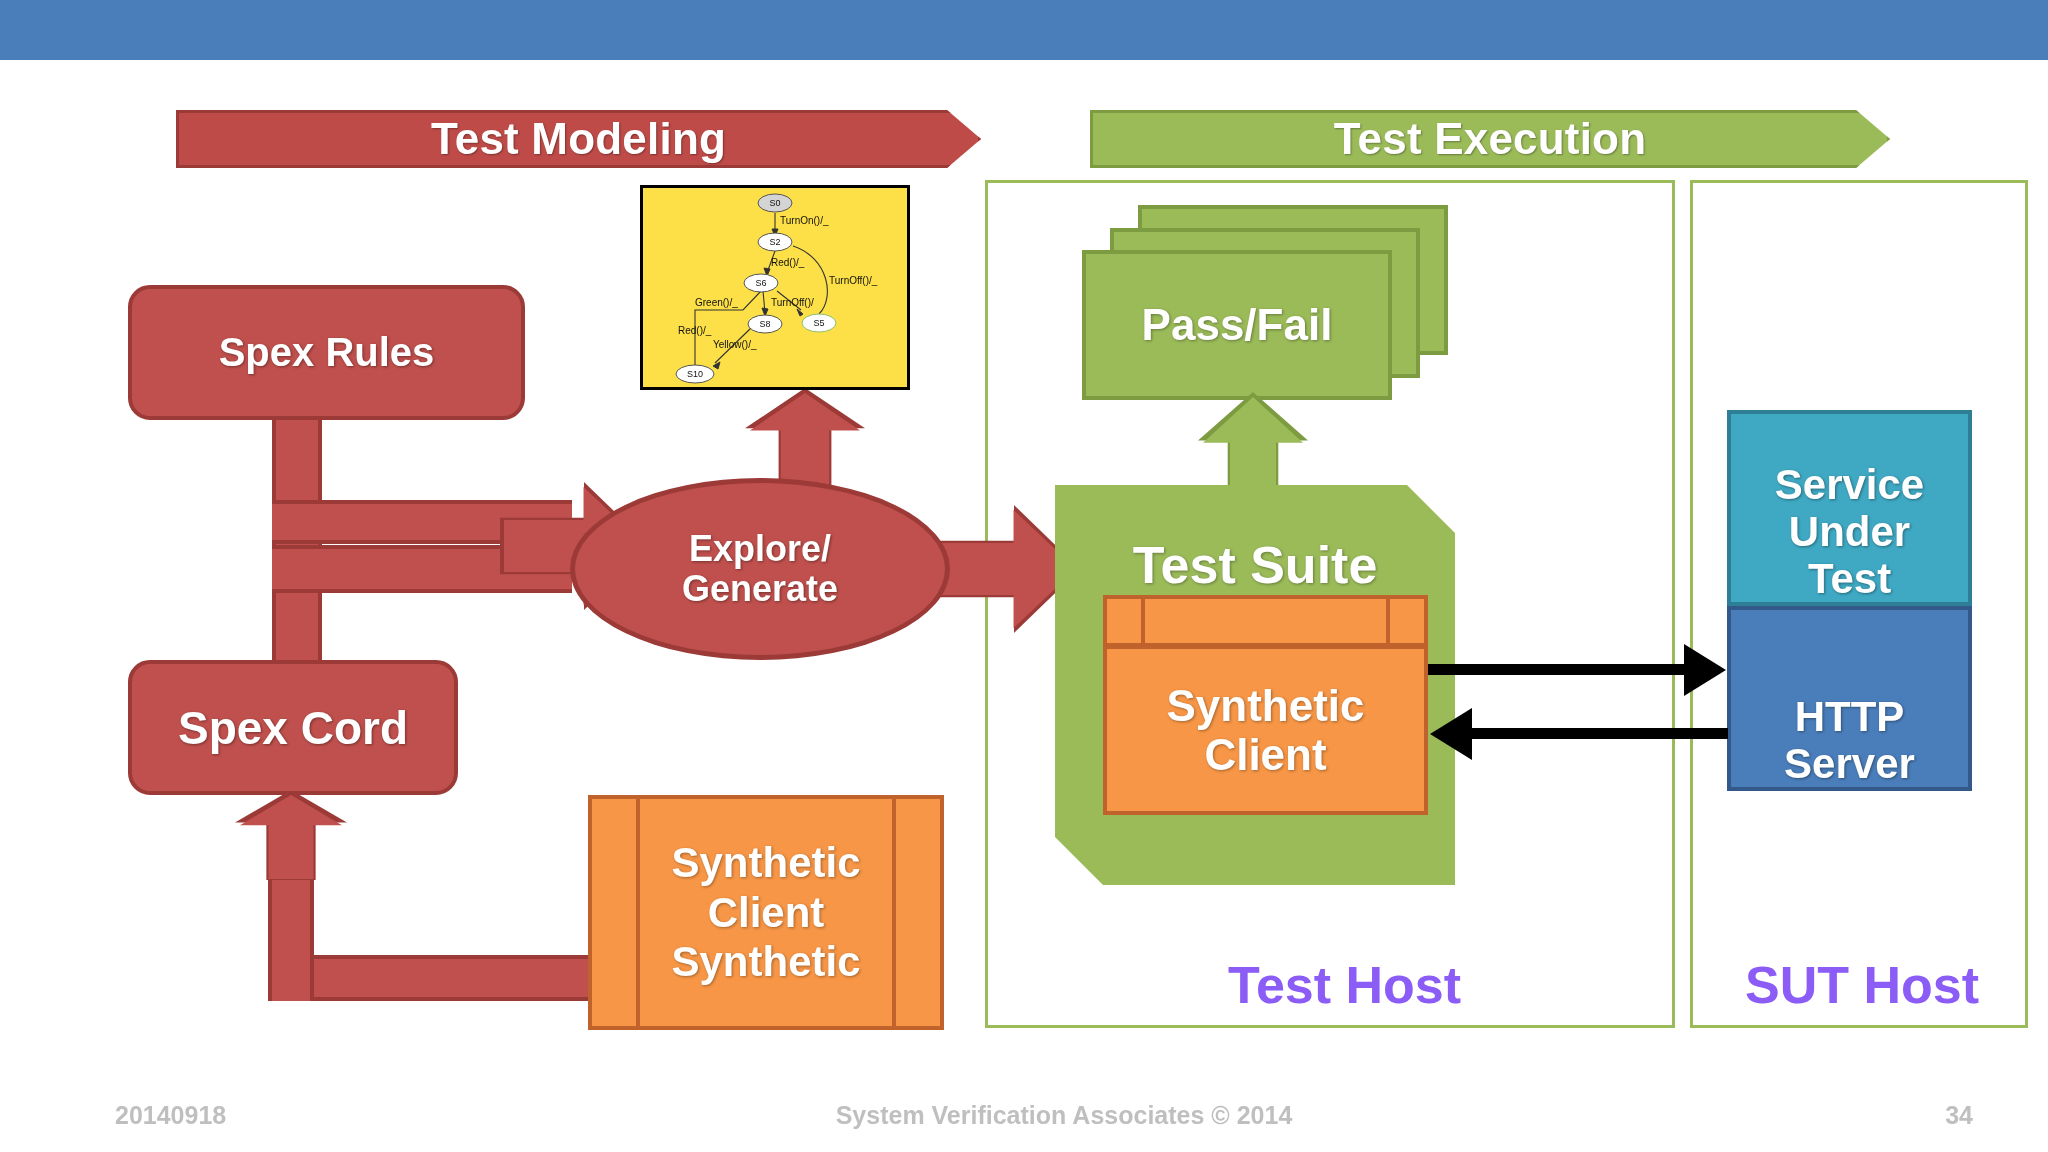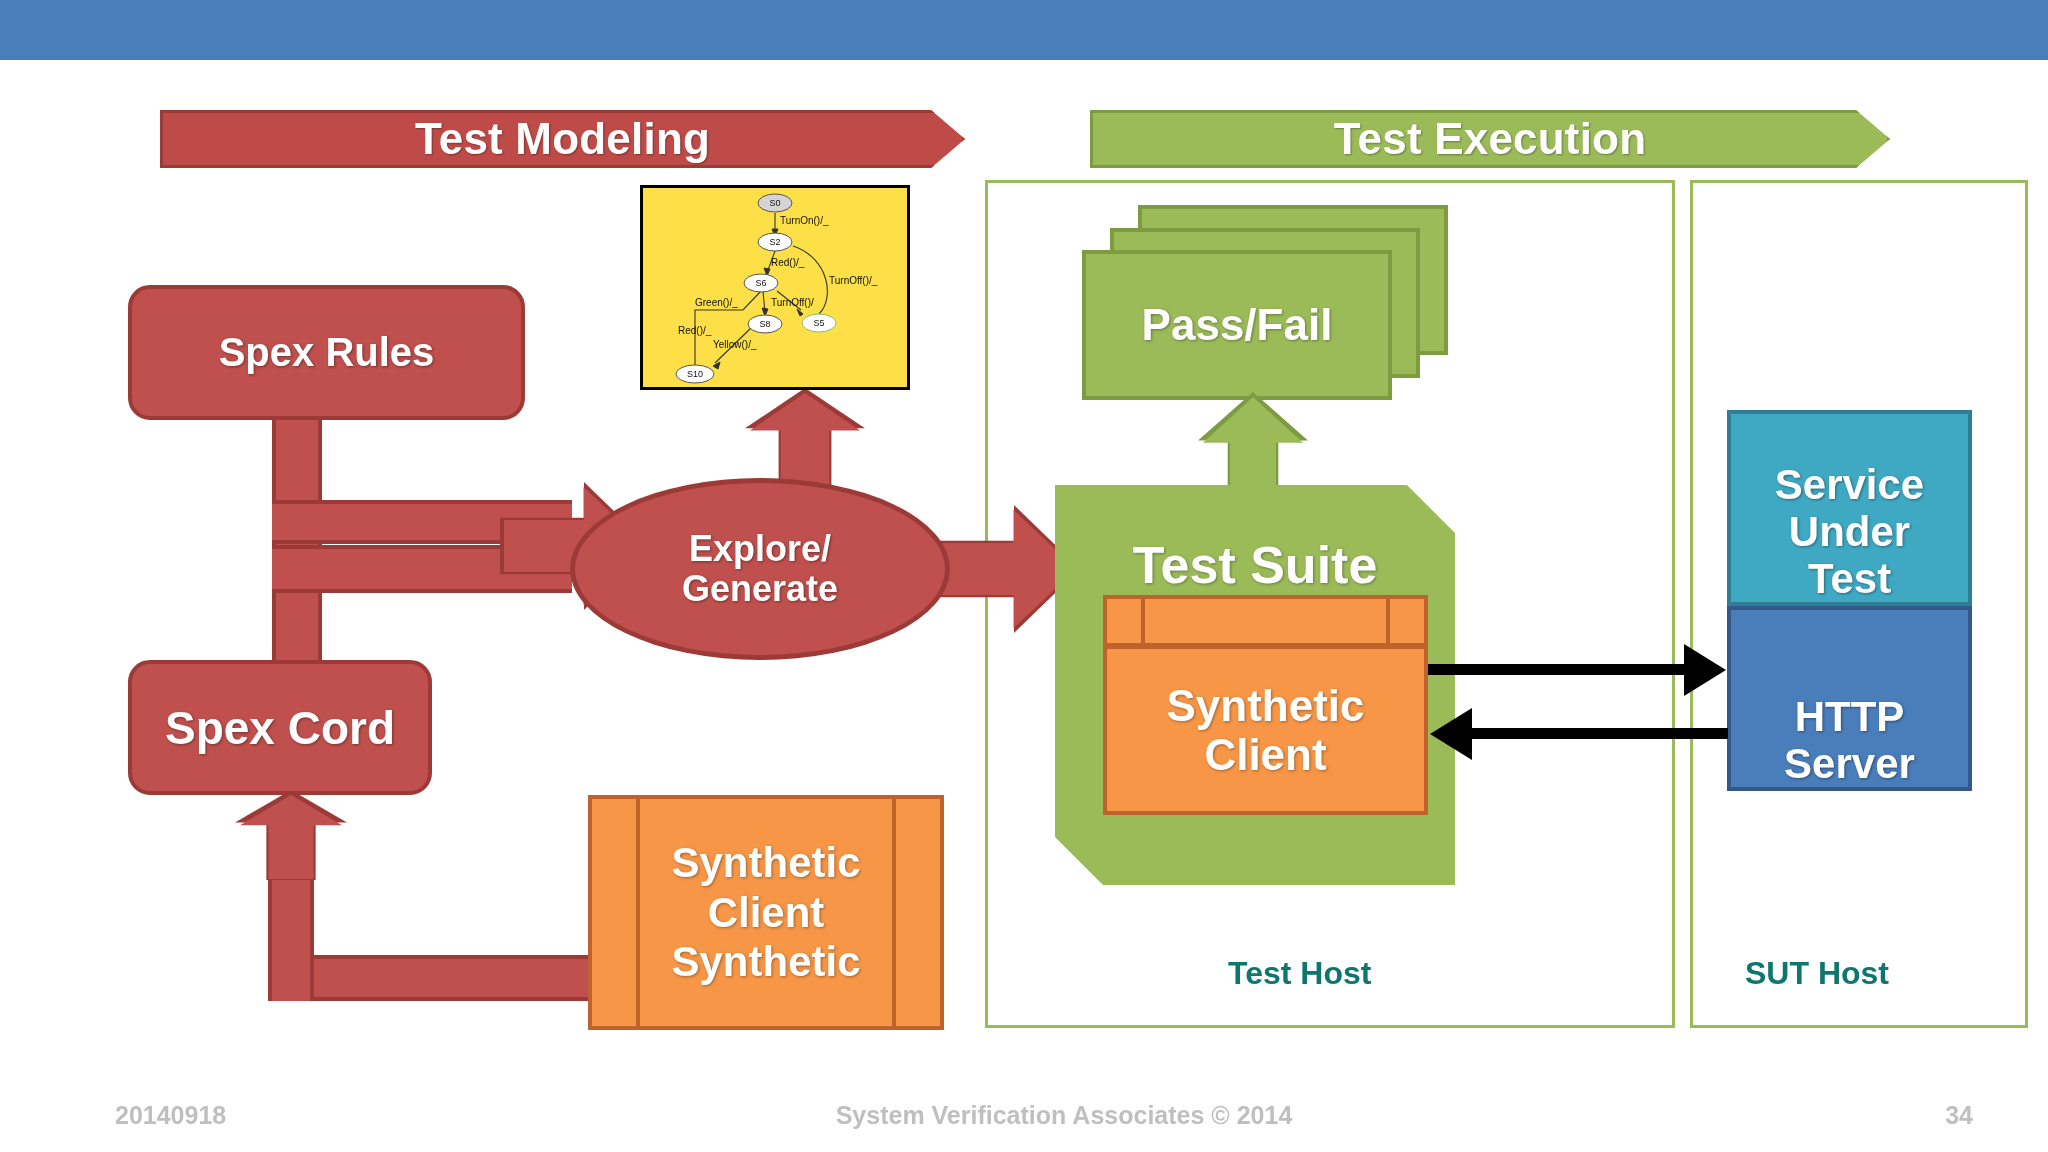--- a/index.html
+++ b/index.html
@@ -37,21 +37,21 @@
   }
 
   
   .host-box {
     position: absolute;
     border: 3px solid #9BBB59;
     background: transparent;
   }
   .host-label {
     position: absolute;
-    font-weight: bold; color: #0f766e; font-size: 32px; text-align: center;
+    font-weight: bold; color: #8b5cf6; font-size: 52px; text-align: center;
   }
 
   
   .redbox {
     position: absolute;
     background: #C0504D;
     border: 4px solid #9C3A38;
     border-radius: 22px;
     display: flex; align-items: center; justify-content: center;
     color: #fff; font-weight: bold;
@@ -213,21 +213,21 @@
   .f-center{ left: 0; width: 2048px; text-align: center; }
   .f-right { right: 75px; }
 </style>
 </head>
 <body>
 
 <div id="slide">
 
   <div class="topbar"></div>
 
-  <div class="banner banner-red" style="left:160px; top:110px; width:805px; height:58px; font-size:44px;">
+  <div class="banner banner-red" style="left:176px; top:110px; width:805px; height:58px; font-size:44px;">
     <span>Test Modeling</span>
   </div>
 
   <div class="banner banner-green" style="left:1090px; top:110px; width:800px; height:58px; font-size:44px;">
     <span>Test Execution</span>
   </div>
 
   <div class="host-box" style="left:985px; top:180px; width:690px; height:848px;"></div>
   <div class="host-box" style="left:1690px; top:180px; width:338px; height:848px;"></div>
 
@@ -240,21 +240,21 @@
 
   <div class="red-seg bd-t bd-b" style="left:272px; top:545px; width:300px; height:48px;"></div>
 
   <div class="red-arrow-right-outline" style="left:500px; top:482px; width:150px; height:128px;"></div>
   <div class="red-arrow-right" style="left:504px; top:487px; width:142px; height:118px;"></div>
 
   <div class="redbox" style="left:128px; top:285px; width:397px; height:135px; font-size:40px;">
     <span>Spex Rules</span>
   </div>
 
-  <div class="redbox" style="left:128px; top:660px; width:304px; height:135px; font-size:46px;">
+  <div class="redbox" style="left:128px; top:660px; width:330px; height:135px; font-size:46px;">
     <span>Spex Cord</span>
   </div>
 
   <div class="red-seg bd-t bd-b" style="left:268px; top:955px; width:322px; height:46px;"></div>
   <div class="red-seg bd-l bd-r" style="left:268px; top:855px; width:46px; height:146px;"></div>
   <div class="red-arrow-up-outline" style="left:235px; top:790px; width:112px; height:90px;"></div>
   <div class="red-arrow-up" style="left:240px; top:795px; width:102px; height:84px;"></div>
 
   <div class="smbox" style="left:640px; top:185px; width:270px; height:205px;">
     <svg width="264" height="199" viewBox="0 0 264 199">

